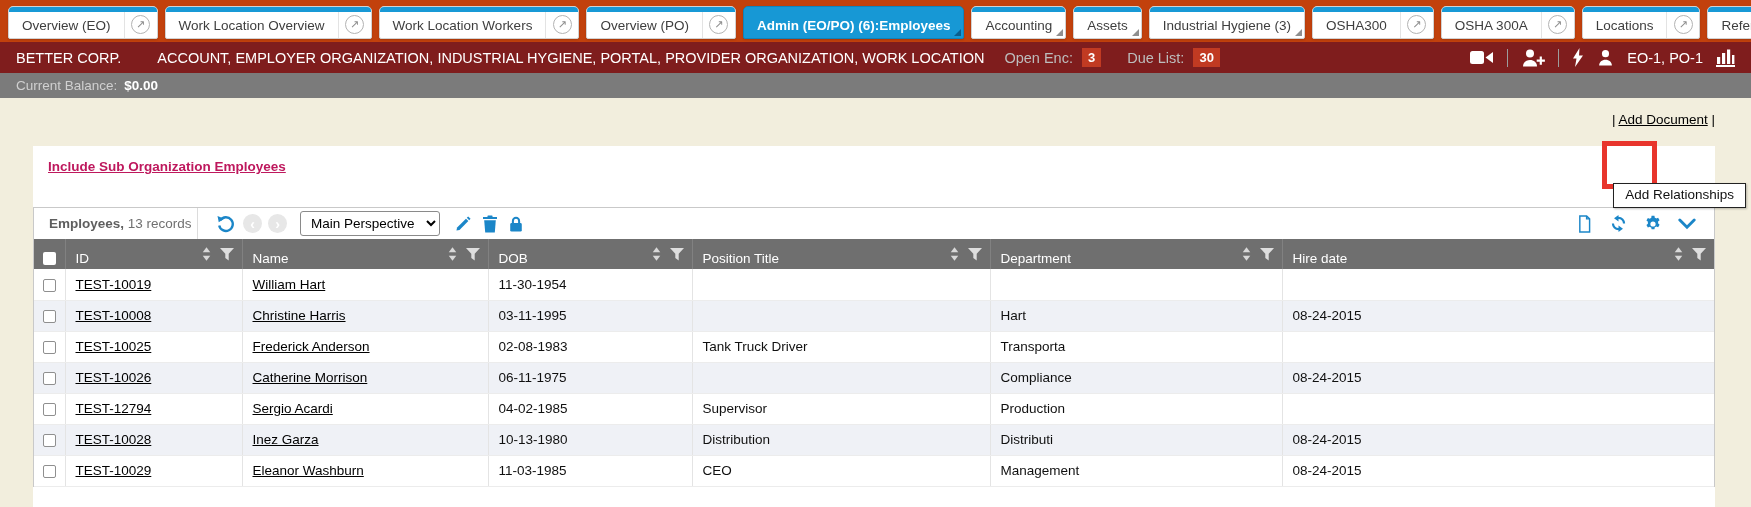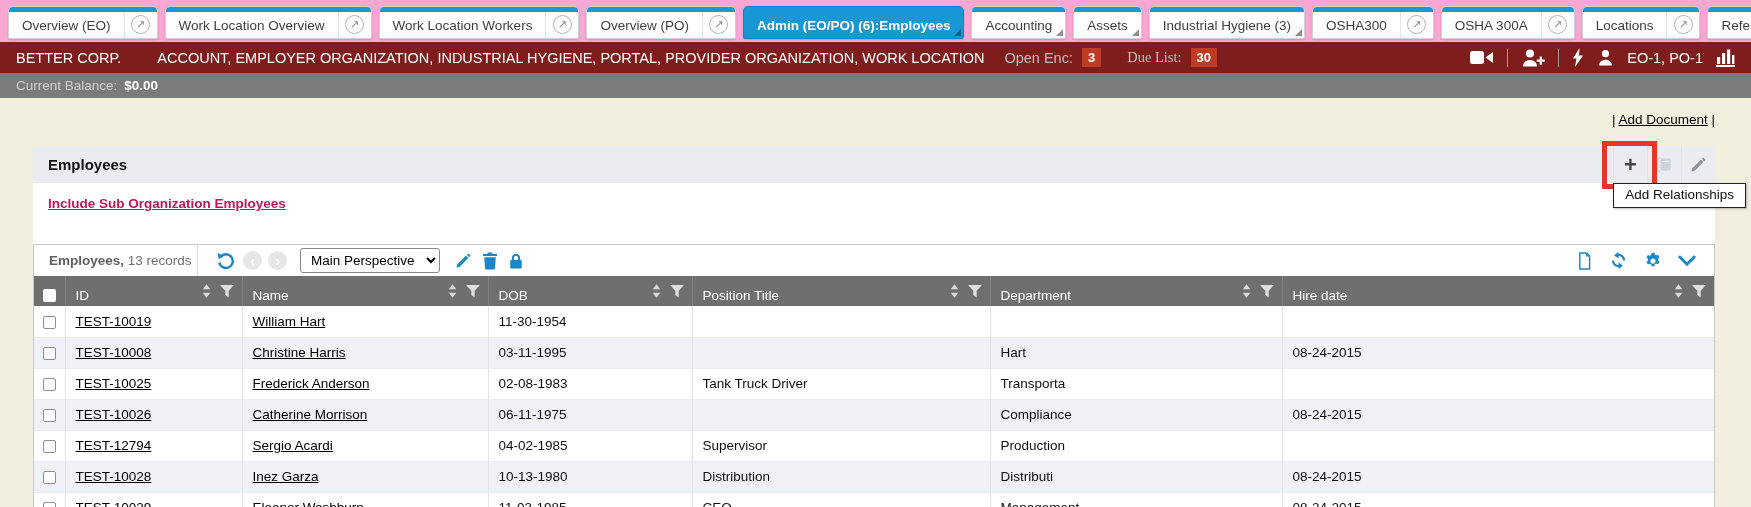--- a/index.html
+++ b/index.html
@@ -1,20 +1,20 @@
 <!DOCTYPE html>
 <html><head>
 <meta charset="utf-8">
 <style>
   *{margin:0;padding:0;box-sizing:border-box;}
   html,body{width:1751px;height:507px;overflow:hidden;background:#f2eedd;
     font-family:"Liberation Sans","DejaVu Sans",sans-serif;}
 
   
-  .tab-bar{height:42px;background:#f9a8d4;display:flex;align-items:flex-end;
+  .tab-bar{height:42px;background:#c2410c;display:flex;align-items:flex-end;
     padding:0 0 3px 8px;gap:7px;overflow:hidden;white-space:nowrap;}
   .tab{position:relative;height:33px;flex:0 0 auto;display:flex;align-items:stretch;
     background:#fff;border:1px solid #d2d2d2;border-radius:5px 5px 2px 2px;
     box-shadow:0 1px 2px rgba(0,0,0,.15);overflow:hidden;cursor:pointer;}
   .tab::before{content:'';position:absolute;top:0;left:0;right:0;height:5px;background:#1899d6;}
   .tab-label{display:flex;align-items:center;padding:5px 13px 0;font-size:13.5px;color:#3e3e3e;}
   .popout-btn{display:flex;align-items:center;justify-content:center;width:33px;
     border-left:1px solid #e3e3e3;padding-top:4px;}
   .popout-circle{width:19px;height:19px;border:1.5px solid #b3b3b3;border-radius:50%;
     color:#8e8e8e;font-size:11px;line-height:1;display:flex;align-items:center;justify-content:center;}
@@ -23,21 +23,21 @@
   .tab.active .tab-label{color:#fff;font-weight:bold;}
   .tab.fold::after{content:'';position:absolute;right:2px;bottom:2px;border-style:solid;
     border-width:0 0 7px 7px;border-color:transparent transparent #8f8f8f transparent;}
   .tab.active.fold::after{border-bottom-color:#0b5e8d;}
 
   
   .org-bar{height:31px;background:#7f1d1d;display:flex;align-items:center;
     padding:0 16px;color:#fff;font-size:14.5px;}
   .company{margin-right:36px;}
   .metric-label{color:#bdbdbd;margin-left:20px;margin-right:9px;}
-  .metric-label.second{margin-left:26px;font-family:Liberation Serif, serif;}
+  .metric-label.second{margin-left:26px;}
   .badge{background:#c13a22;color:#fff;font-size:13px;font-weight:bold;
     padding:2px 6px;cursor:pointer;}
   .org-right{margin-left:auto;display:flex;align-items:center;gap:13px;}
   .org-right svg{display:block;cursor:pointer;}
   .vdiv{width:1px;height:18px;background:#9d9d9d;}
   .user-label{font-size:14.5px;}
   .chart-ic{border-bottom:2px solid #fff;padding-bottom:1px;}
 
   
   .balance-bar{height:25px;background:#7b7b7b;display:flex;align-items:center;
@@ -213,41 +213,20 @@
     <span class="balance-label">Current Balance:</span>
     <span class="balance-value">$0.00</span>
   </div>
 
   <div class="content">
     <div class="adddoc-row">
       <span class="pipe">| </span><a>Add Document</a><span class="pipe"> |</span>
     </div>
 
     <div class="panel">
-      <div class="panel-header">
-        <span class="panel-title">Employees</span>
-        <div class="panel-icons">
-          <span class="icon-slot">
-            <span class="plus-glyph">+</span>
-          </span>
-          <span class="icon-slot">
-            <svg width="19" height="18" viewBox="0 0 20 20">
-                <rect x="5.5" y="2.5" width="11.5" height="14" rx="2" fill="#ced4dd"></rect>
-                <path d="M5.5 2.5C3.8 2.5 2.8 3.6 2.8 5.2v9.6c0 1.6 1 2.7 2.7 2.7" fill="none" stroke="#ced4dd" stroke-width="1.6"></path>
-                <line x1="8" y1="6" x2="14.5" y2="6" stroke="#fff" stroke-width="1.2"></line>
-              </svg>
-          </span>
-          <span class="icon-slot">
-            <svg width="17" height="17" viewBox="0 0 20 20">
-                <path d="M2.5 14.7L12.9 4.3l2.8 2.8L5.3 17.5l-3.6.8z" fill="#8e949d"></path>
-                <path d="M13.9 3.3l1.6-1.6 2.8 2.8-1.6 1.6z" fill="#8e949d"></path>
-              </svg>
-          </span>
-        </div>
-      </div>
       <div class="red-box"></div>
       <div class="tooltip">Add Relationships</div>
 
       <div class="include-row">
         <a>Include Sub Organization Employees</a>
       </div>
 
       <div class="grid">
         <div class="grid-toolbar">
           <span class="grid-title"><b>Employees,</b> <span>13 records</span></span>

